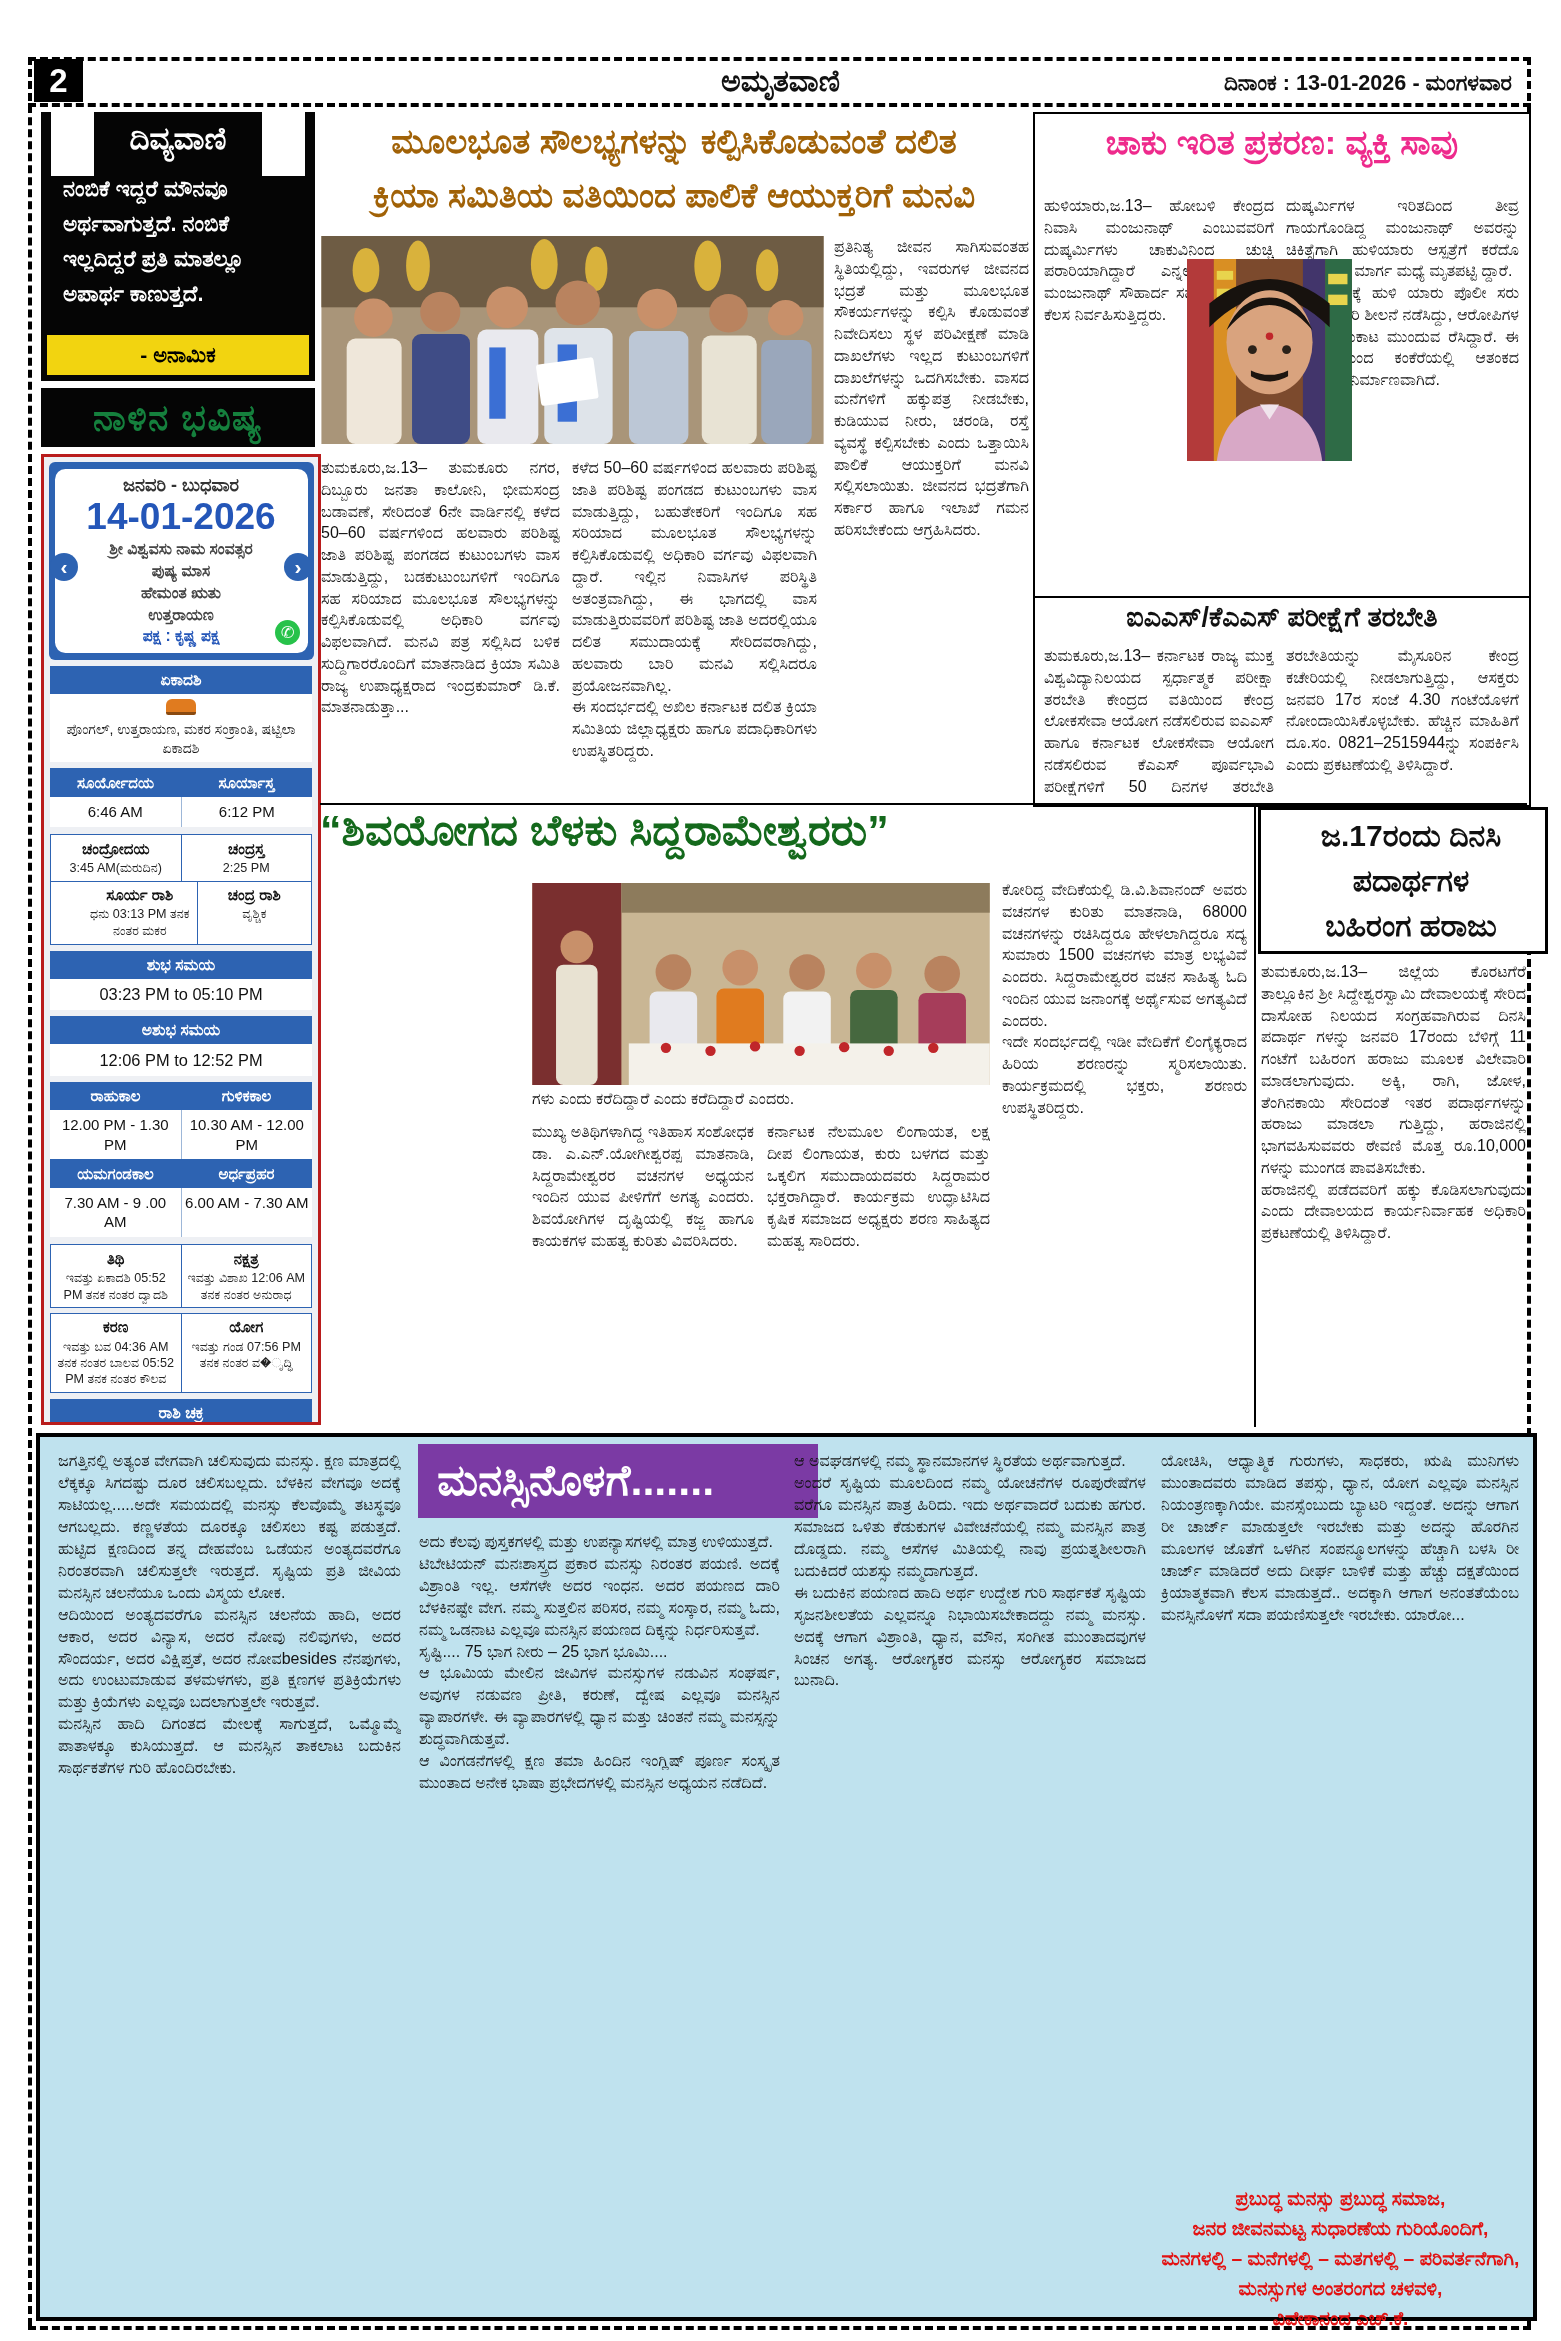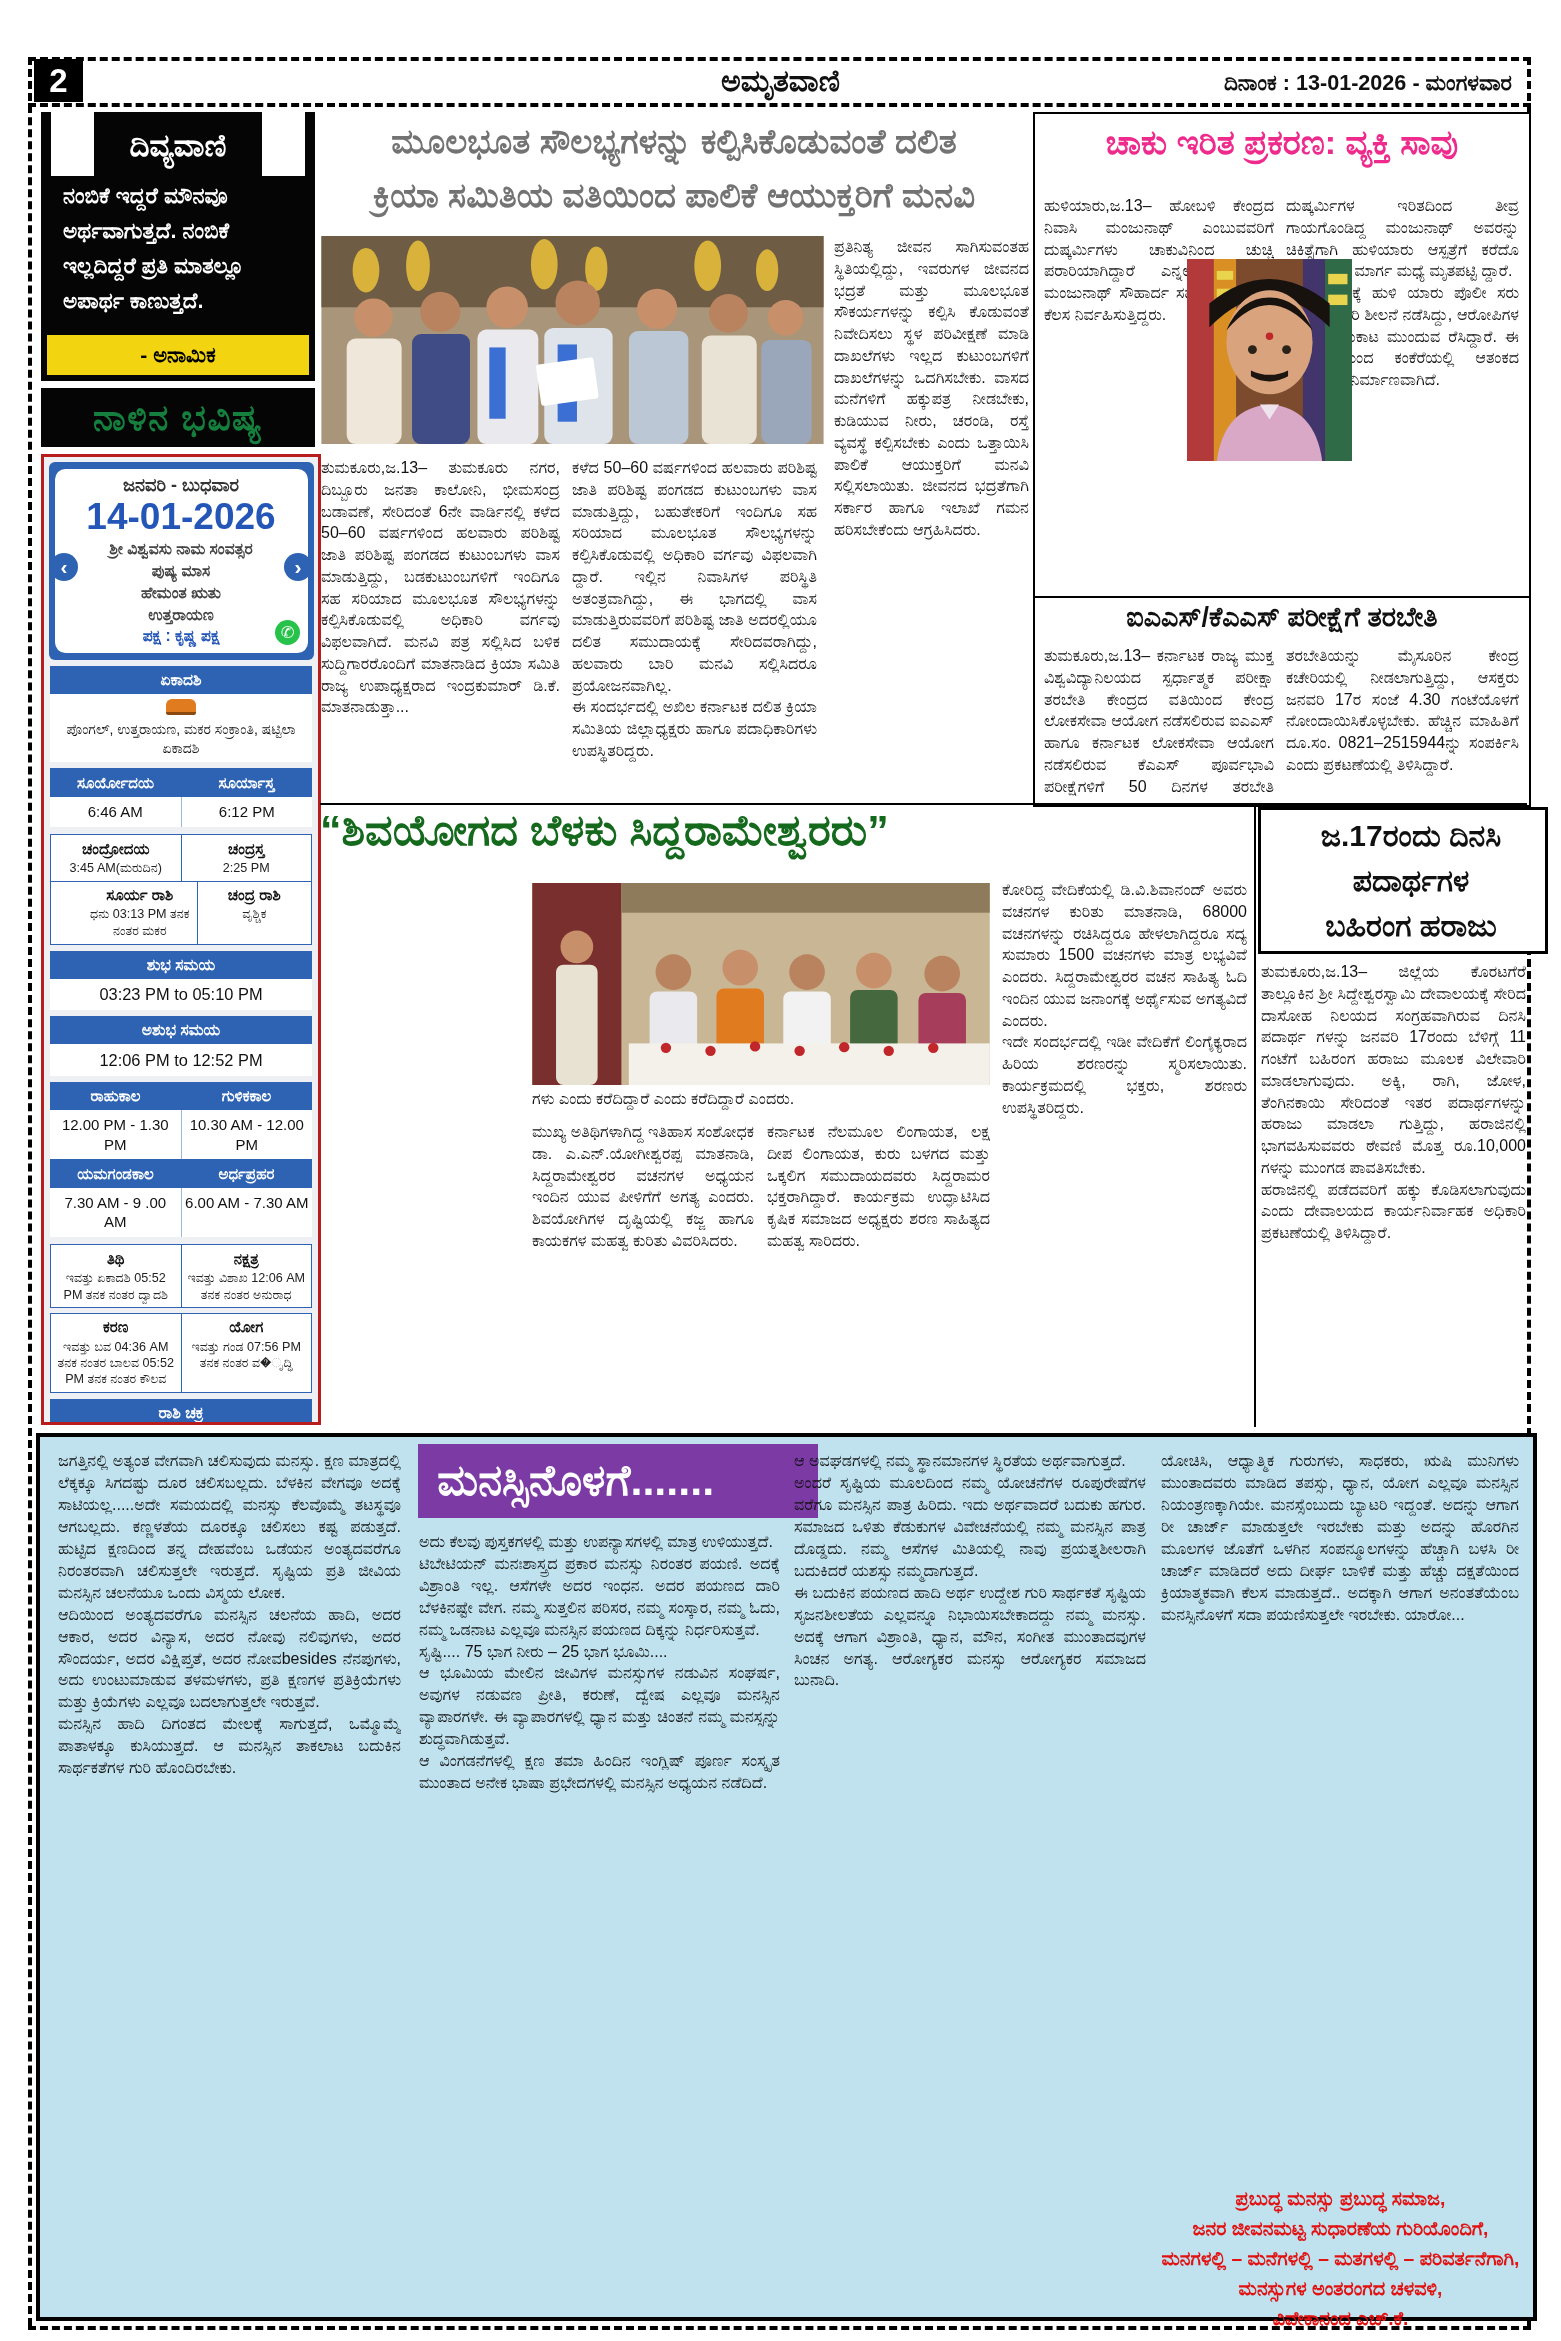--- a/index.html
+++ b/index.html
@@ -10,21 +10,21 @@
   .dash-h{position:absolute;border-top:4.5px dashed #000;height:0;}
   .dash-v{position:absolute;border-left:4.5px dashed #000;width:0;}
   
   .pagenum{position:absolute;left:34px;top:59px;width:49px;height:43px;background:#000;color:#fff;
            display:flex;align-items:center;justify-content:center;font-size:33px;font-weight:bold;}
   .masthead{position:absolute;left:0;right:0;top:64px;text-align:center;font-size:30px;font-weight:bold;}
   .dateline{position:absolute;right:49px;top:70px;font-size:21.6px;font-weight:bold;}
   
   .divyavani{position:absolute;left:41px;top:112px;width:274px;height:269px;background:#050505;color:#fff;}
   .divyavani .corner{position:absolute;top:0;width:43px;height:64px;background:#fff;}
-  .divyavani .title{position:relative;text-align:center;font-size:31px;font-weight:bold;padding-top:16px;}
+  .divyavani .title{position:relative;text-align:center;font-size:31px;font-weight:bold;padding-top:9px;}
   .divyavani .quote{padding:15px 22px 0 22px;font-size:21.6px;line-height:1.62;font-weight:bold;}
   .divyavani .attr{position:absolute;left:6px;right:6px;bottom:6px;height:40px;background:#f2d410;color:#000;
                    display:flex;align-items:center;justify-content:center;font-size:21px;font-weight:bold;}
   .nalina{position:absolute;left:41px;top:388px;width:274px;height:59px;background:#050505;color:#15803d;
           display:flex;align-items:center;justify-content:center;font-size:36px;font-weight:bold;letter-spacing:1.5px;}
   
   .calendar{position:absolute;left:41px;top:454px;width:274px;height:965px;border:3px solid #b91c1c;
             background:#eef0f4;overflow:hidden;}
   .cal-top{margin:4.5px;background:#2d63b2;border-radius:6px;padding:7.4px 6px;position:relative;}
   .cal-card{background:#fff;border-radius:10.4px;text-align:center;padding:6px 25px 7.4px 25px;position:relative;}
@@ -45,21 +45,21 @@
   .duo>div{flex:1;text-align:center;font-size:15px;padding:5.2px 3px;border-right:1.5px solid #9db7d8;line-height:1.3;}
   .duo>div:last-child{border-right:none;}
   .cellgrid{display:flex;margin:7.4px 6px 0 6px;border:1.5px solid #2d63b2;background:#fff;}
   .cellgrid>div{flex:1;text-align:center;padding:4.5px 3.7px;border-right:1.5px solid #2d63b2;}
   .cellgrid>div:last-child{border-right:none;}
   .cell-t{font-size:15px;font-weight:bold;}
   .cell-v{font-size:12.6px;color:#222;line-height:1.3;margin-top:2.2px;}
   .fest-ic{display:inline-block;width:30px;height:13.4px;background:#e07b1f;border-radius:6px 6px 2.2px 2.2px;
            border-bottom:3.7px solid #8a4a10;}
   
-  .lead-head{position:absolute;left:320px;top:114px;width:708px;text-align:center;color:#737373;
+  .lead-head{position:absolute;left:320px;top:114px;width:708px;text-align:center;color:#a16207;
              font-size:34px;font-weight:bold;line-height:1.6;}
   .knife-box{position:absolute;left:1033px;top:112px;width:494px;height:691px;border:2.2px solid #000;background:#fff;}
   .knife-head{text-align:center;color:#ee2a8c;font-size:34px;font-weight:bold;padding:9px 4.5px 4.5px 4.5px;}
   .ias-rule{position:absolute;left:0;right:0;top:482px;border-top:2.2px solid #000;}
   .ias-head{position:absolute;left:0;right:0;top:488px;text-align:center;font-size:27px;font-weight:bold;}
   .shiva-head{position:absolute;left:320px;top:806px;width:931px;text-align:left;color:#14691c;
               font-size:43px;font-weight:bold;}
   .auction-box{position:absolute;left:1258px;top:807px;width:268px;height:141px;border:3px solid #000;
                display:flex;align-items:center;justify-content:center;text-align:center;
                font-size:30px;font-weight:bold;line-height:1.5;background:#fff;padding-left:16px;}

